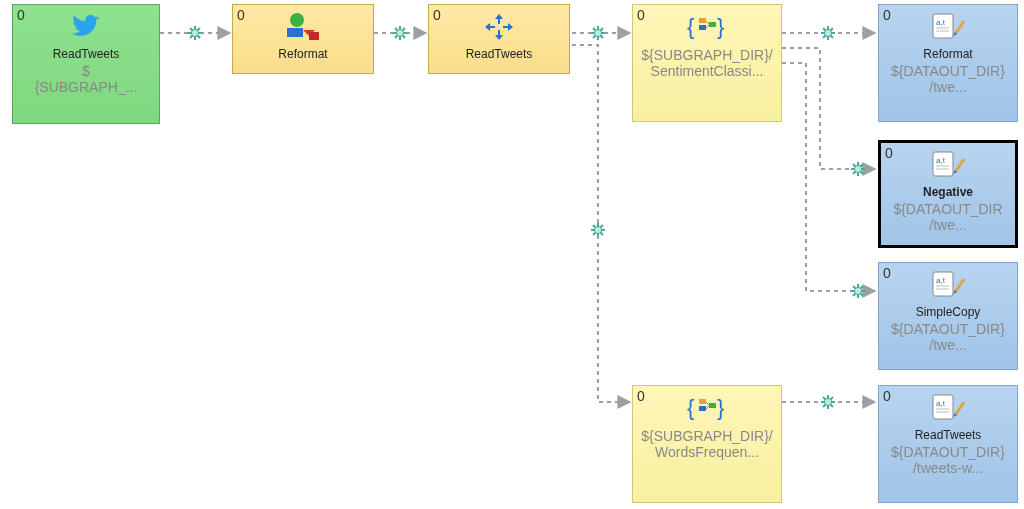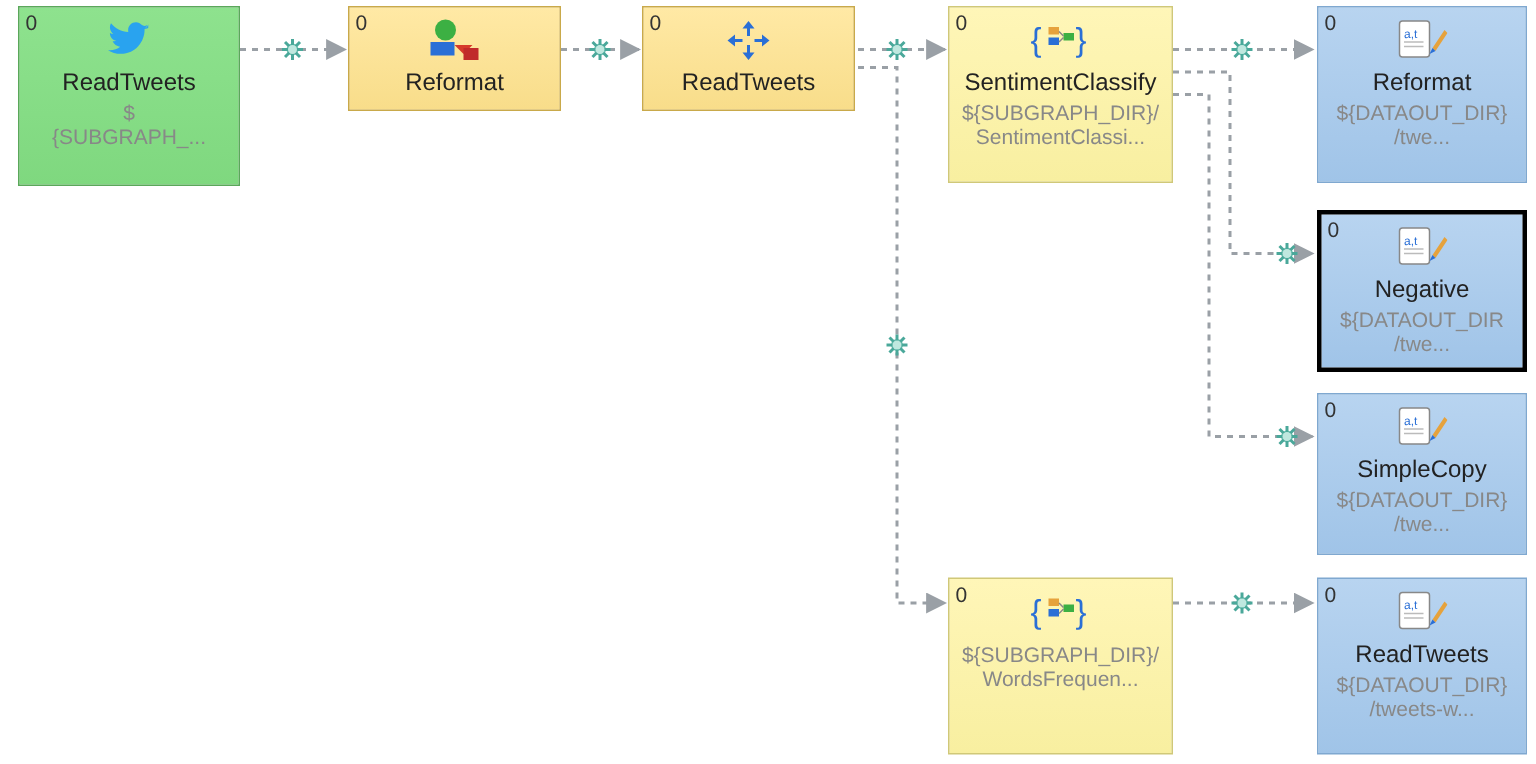--- a/index.html
+++ b/index.html
@@ -49,25 +49,25 @@
   }
   .icon-row {
     height: 36px;
     display: flex;
     align-items: center;
     justify-content: center;
     margin-top: 4px;
   }
   .label {
     color: #222;
-    font-size: 16px;
+    font-size: 12px;
     margin-top: 2px;
   }
   .label-bold {
-    font-weight: normal;
+    font-weight: bold;
   }
   .sublabel {
     color: #888;
     font-size: 14px;
     text-align: center;
     line-height: 1.15;
     margin-top: 2px;
     padding: 0 4px;
     white-space: pre-line;
   }
@@ -187,21 +187,20 @@
     <svg width="40" height="30" viewBox="0 0 40 30">
       <text x="0" y="22" font-size="22" fill="#2a6fd6">{</text>
       <rect x="12" y="6" width="7" height="5" fill="#e6a23c"></rect>
       <rect x="12" y="13" width="7" height="5" fill="#2a6fd6"></rect>
       <rect x="22" y="10" width="7" height="5" fill="#3cb043"></rect>
       <line x1="19" y1="9" x2="22" y2="12" stroke="#888"></line>
       <line x1="19" y1="16" x2="22" y2="13" stroke="#888"></line>
       <text x="30" y="22" font-size="22" fill="#2a6fd6">}</text>
     </svg>
   </div>
-  <div class="label">SentimentClassify</div>
   <div class="sublabel">${SUBGRAPH_DIR}/
 SentimentClassi...</div>
 </div>
 
 <div class="node node-yellow" style="left:632px; top:385px; width:150px; height:118px;">
   <span class="count">0</span>
   <div class="icon-row">
     <svg width="40" height="30" viewBox="0 0 40 30">
       <text x="0" y="22" font-size="22" fill="#2a6fd6">{</text>
       <rect x="12" y="6" width="7" height="5" fill="#e6a23c"></rect>

